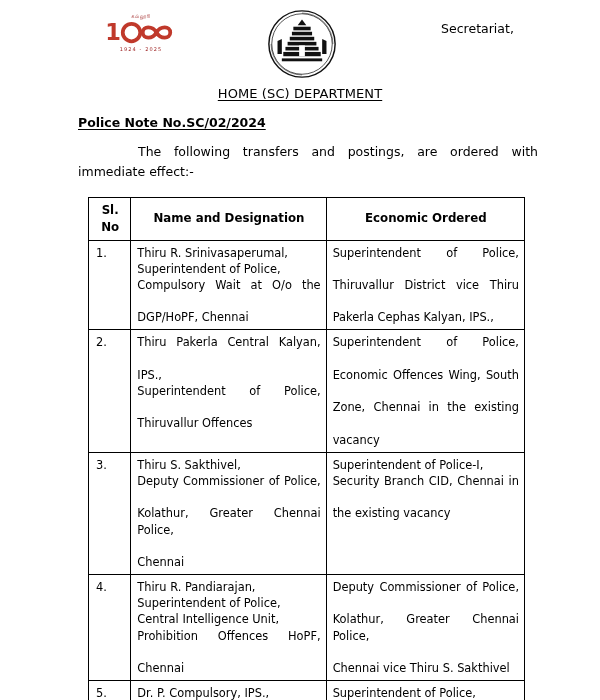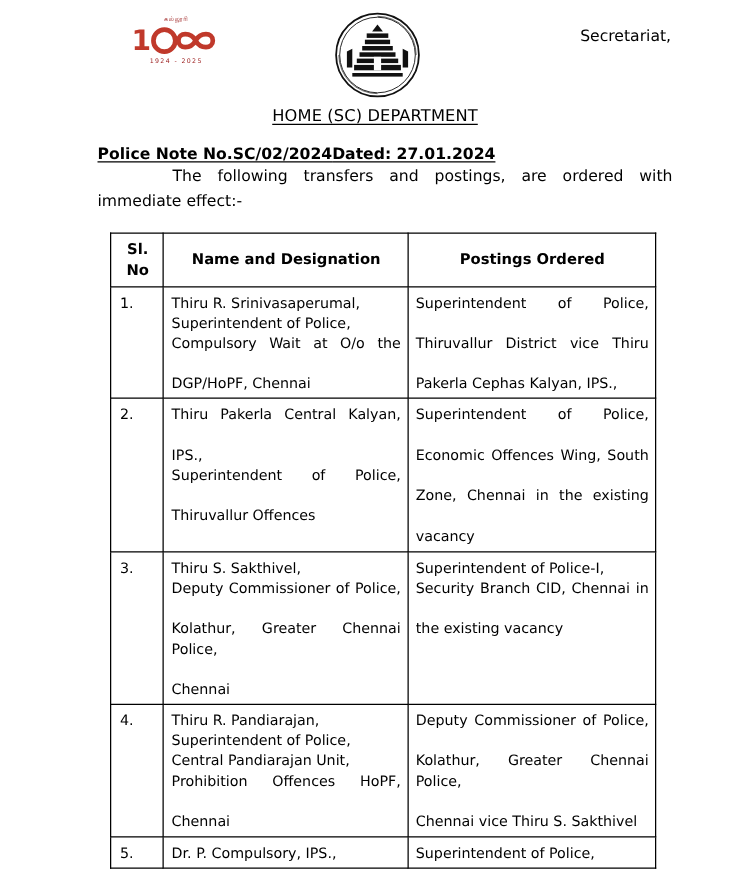--- a/index.html
+++ b/index.html
@@ -52,21 +52,21 @@
   .state-emblem {
     position: absolute;
     left: 266px;
     top: 8px;
     width: 72px;
     height: 72px;
   }
 
   .secretariat-block {
     position: absolute;
-    left: 413px;
+    left: 390px;
     top: 20px;
     width: 175px;
     text-align: center;
     font-size: 12.5px;
     line-height: 1.45;
   }
 
   
   .dept-title {
     text-align: center;
@@ -74,31 +74,32 @@
     margin-top: 6px;
     letter-spacing: 0.1px;
   }
   .dept-title span {
     text-decoration: underline;
     text-underline-offset: 2px;
   }
 
   .note-line {
     display: flex;
+    justify-content: space-between;
     margin: 14px 76px 0 78px;
     font-size: 12.5px;
     font-weight: bold;
   }
   .note-line span {
     text-decoration: underline;
     text-underline-offset: 2px;
   }
 
   .intro {
-    margin: 1px 62px 0 78px;
+    margin: 12px 62px 0 78px;
     font-size: 12.5px;
     line-height: 1.6;
     text-indent: 60px;
     text-align: justify;
   }
 
   
   .orders-table {
     border-collapse: collapse;
     margin: 15px 0 0 88px;
@@ -186,39 +187,38 @@
 
   <div class="secretariat-block">
     <div>Secretariat,</div>
   </div>
 </div>
 
 <div class="dept-title"><span>HOME (SC) DEPARTMENT</span></div>
 
 <div class="note-line">
   <span>Police Note No.SC/02/2024</span>
-  <span>Dated: 27.01.2024</span>
 </div>
 
 <div class="intro">The following transfers and postings, are ordered with immediate effect:-</div>
 
 <table class="orders-table">
   <colgroup>
     <col class="col-sl">
       <col class="col-name">
       <col class="col-post">
   </colgroup>
   <thead>
     <tr>
       <th>
         <div>Sl.</div>
         <div>No</div>
       </th>
       <th>Name and Designation</th>
-      <th>Postings Ordered</th>
+      <th>Economic Ordered</th>
     </tr>
   </thead>
   <tbody id="table-body">
       <tr>
         <td class="cell-sl">1.</td>
         <td class="cell-text">
           <span class="ln">Thiru R. Srinivasaperumal,</span>
           <span class="ln">Superintendent of Police,</span>
           <span class="ln j">Compulsory Wait at O/o the</span>
           <span class="ln">DGP/HoPF, Chennai</span>
@@ -256,21 +256,21 @@
           <span class="ln">Superintendent of Police-I,</span>
           <span class="ln j">Security Branch CID, Chennai in</span>
           <span class="ln">the existing vacancy</span>
         </td>
       </tr>
       <tr>
         <td class="cell-sl">4.</td>
         <td class="cell-text">
           <span class="ln">Thiru R. Pandiarajan,</span>
           <span class="ln">Superintendent of Police,</span>
-          <span class="ln">Central Pandiarajan Unit,</span>
+          <span class="ln">Central Intelligence Unit,</span>
           <span class="ln j">Prohibition Offences HoPF,</span>
           <span class="ln">Chennai</span>
         </td>
         <td class="cell-text">
           <span class="ln j">Deputy Commissioner of Police,</span>
           <span class="ln j">Kolathur, Greater Chennai Police,</span>
           <span class="ln">Chennai vice Thiru S. Sakthivel</span>
         </td>
       </tr>
       <tr>

